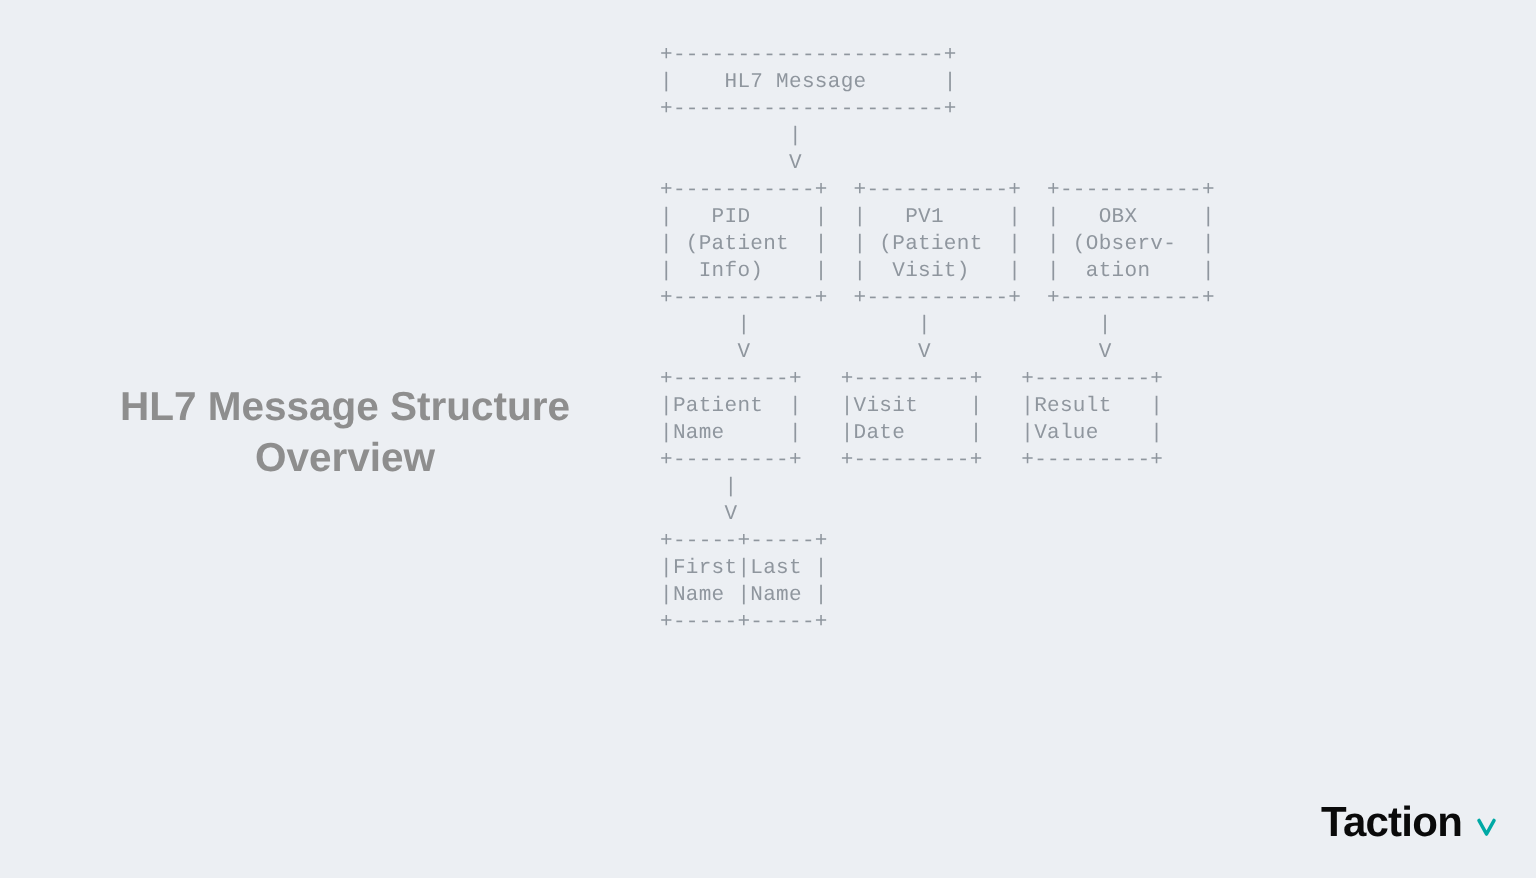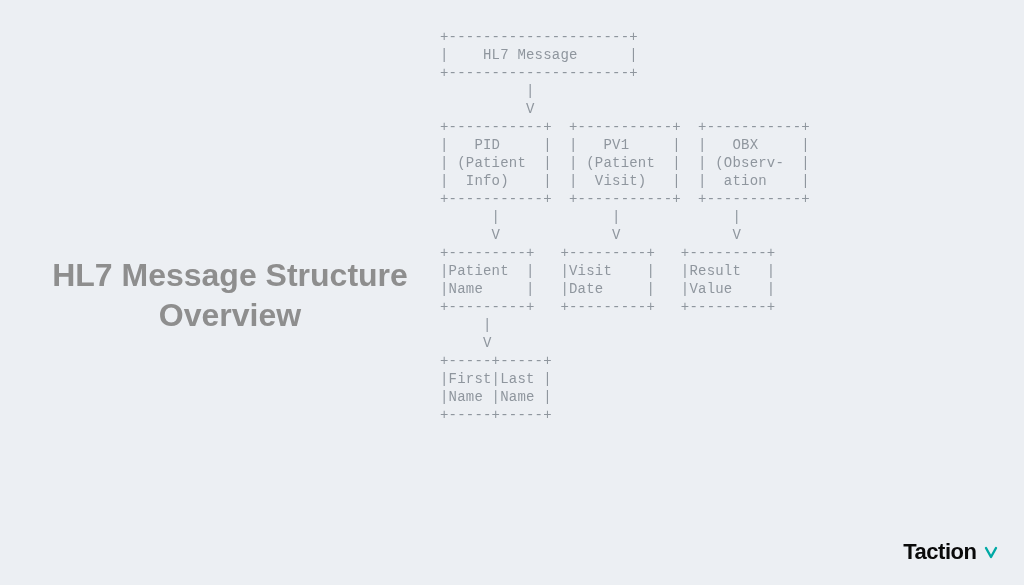--- a/index.html
+++ b/index.html
@@ -9,42 +9,42 @@
     font-family: -apple-system, BlinkMacSystemFont, "Segoe UI", Arial, sans-serif;
     position: relative;
     overflow: hidden;
   }
   .title {
     position: absolute;
     left: 30px;
     top: 255px;
     width: 400px;
     text-align: center;
-    font-size: 32px;
+    font-size: 27px;
     font-weight: 700;
     color: #8e8e8e;
     line-height: 1.25;
   }
   .diagram {
     position: absolute;
     left: 440px;
     top: 28px;
     font-family: "Courier New", Courier, monospace;
     font-size: 14px;
     line-height: 18px;
     color: #8f969e;
     white-space: pre;
     letter-spacing: 0.2px;
   }
   .brand {
     position: absolute;
     right: 26px;
     bottom: 20px;
     font-weight: 700;
-    font-size: 22px;
+    font-size: 28px;
     color: #0a0a0a;
     letter-spacing: -0.5px;
     margin-left: 28px;
   }
   .brand .dot {
     display: inline-block;
     vertical-align: middle;
     margin-left: 2px;
     margin-top: -2px;
   }

